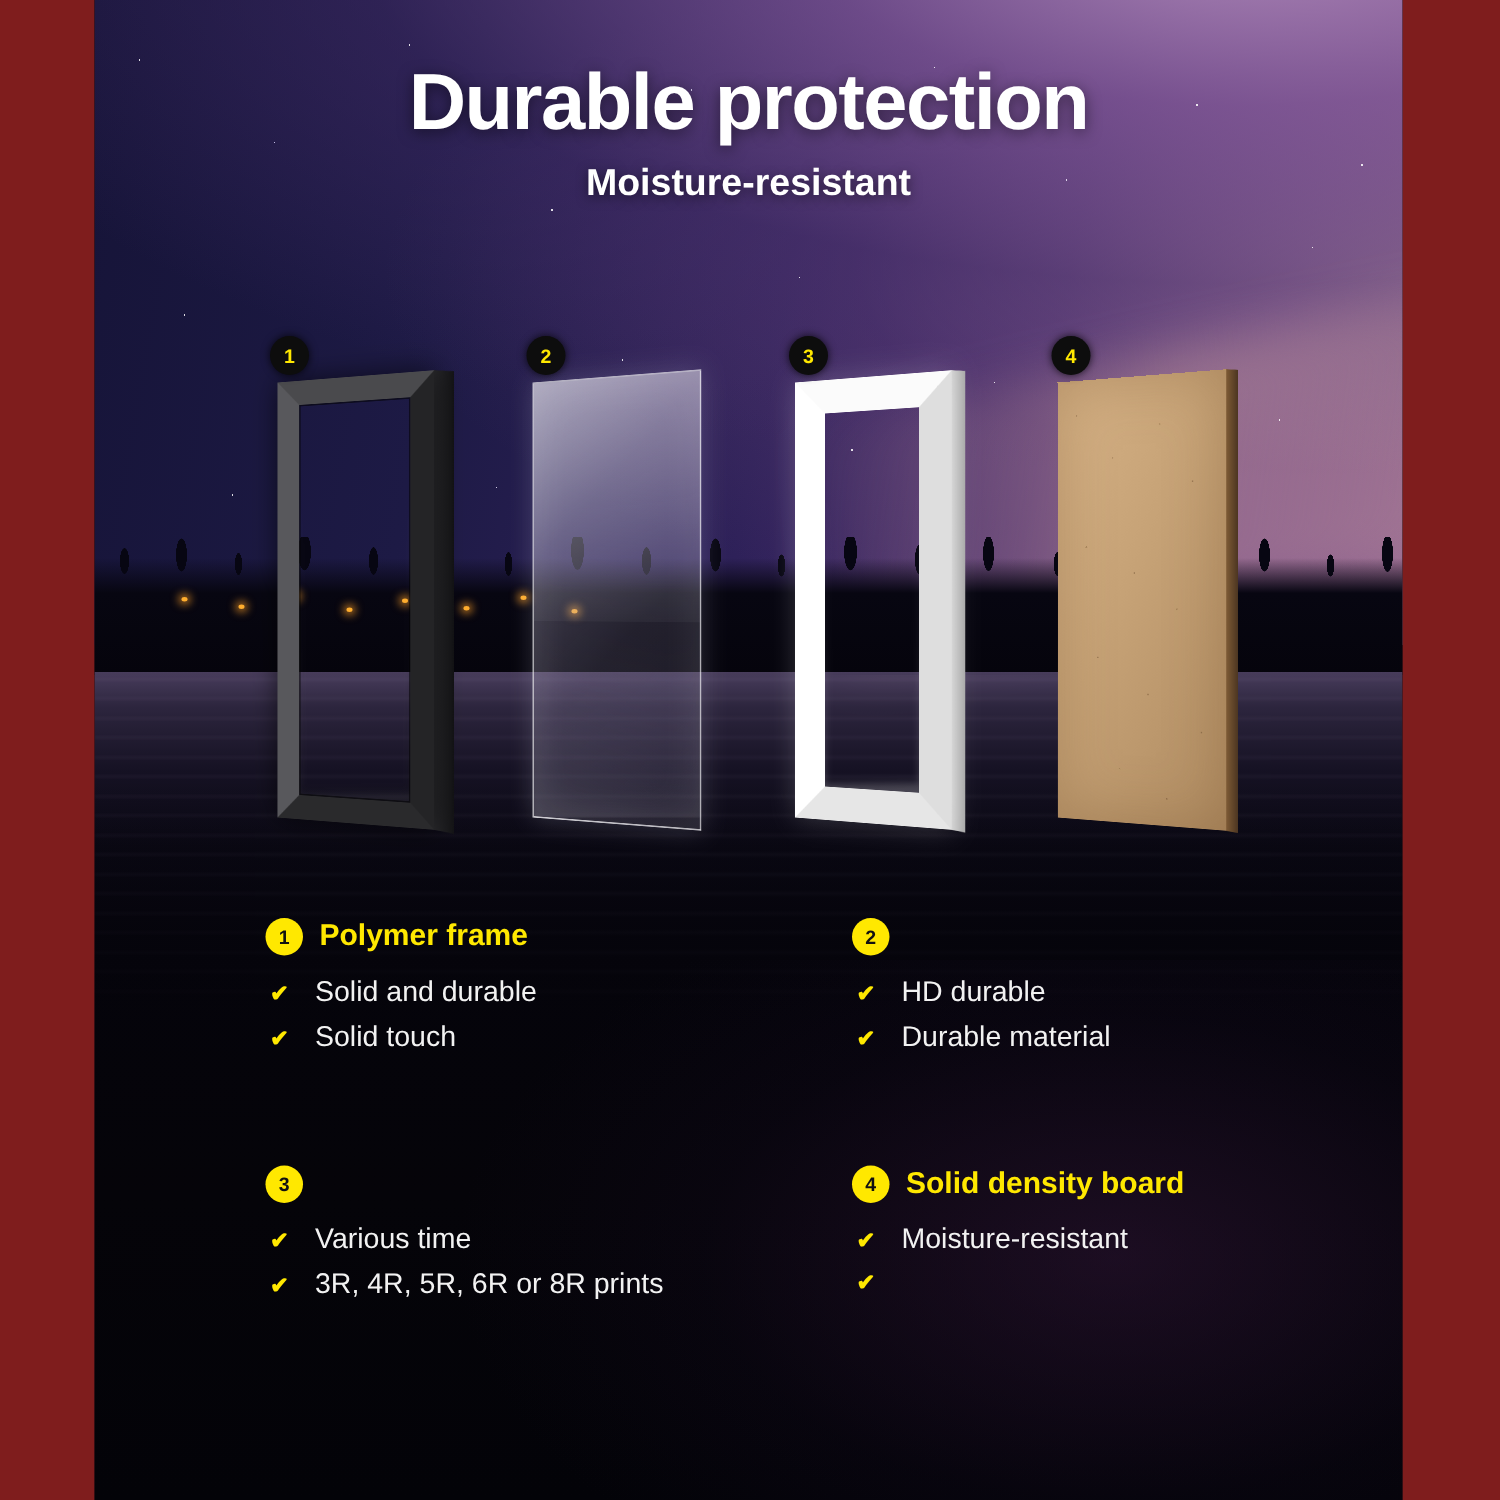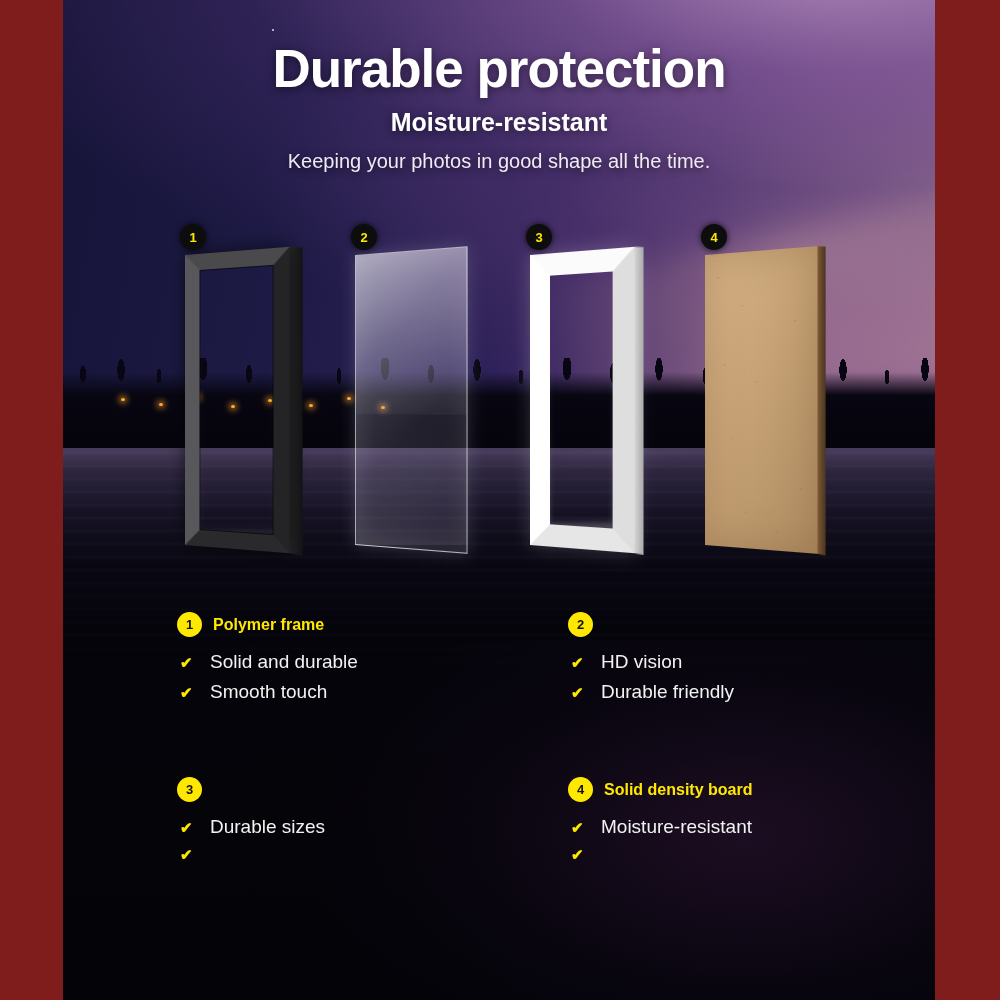--- a/index.html
+++ b/index.html
@@ -236,21 +236,21 @@
   
   .features{position:absolute;left:63px;top:612px;width:872px;height:320px;}
   .fblock{position:absolute;width:400px;}
   .fhead{display:flex;align-items:center;gap:11px;margin-bottom:14px;}
   .badge-btm{
     width:25px;height:25px;border-radius:50%;flex:0 0 25px;
     background:#ffe800;color:#111;
     font-size:13px;font-weight:bold;
     display:flex;align-items:center;justify-content:center;
   }
-  .fhead-title{color:#ffe800;font-size:16px;font-weight:bold;}
+  .fhead-title{color:#ffe800;font-size:20px;font-weight:bold;}
   .fitem{display:flex;align-items:baseline;gap:12px;margin:0 0 8px 3px;}
   .check{color:#ffe800;font-size:15px;font-weight:bold;width:18px;flex:0 0 18px;}
   .fitem-label{color:#f2f2f2;font-size:19px;}
 </style>
 </head>
 <body>
 
 <div class="page">
 
   <div class="scene">
@@ -268,21 +268,20 @@
       <span style="left:284px;top:3px"></span>
       <span style="left:318px;top:12px"></span>
     </div>
     <div class="water"></div>
     <div class="water-bands"></div>
     <div class="fadeblack"></div>
     <div class="bottom-glow"></div>
 
     <div class="title">Durable protection</div>
     <div class="subtitle">Moisture-resistant</div>
-    <div class="tagline">Keeping your photos in good shape all the time.</div>
 
     <div class="layers">
 
       <div class="reflection" style="left:122px;top:545px;width:110px;height:290px;">
         <div class="frame-border"></div>
       </div>
       <div class="reflection" style="left:292px;top:545px;width:118px;height:290px;">
         <div class="glass-body"></div>
       </div>
       <div class="reflection" style="left:467px;top:545px;width:110px;height:290px;">
@@ -334,48 +333,49 @@
       <div class="fhead">
         <div class="badge-btm">1</div>
         <div class="fhead-title">Polymer frame</div>
       </div>
       <div class="fitem">
         <span class="check">✔</span>
         <span class="fitem-label">Solid and durable</span>
       </div>
       <div class="fitem">
         <span class="check">✔</span>
-        <span class="fitem-label">Smooth touch</span>
+        <span class="fitem-label">Solid touch</span>
       </div>
     </div>
 
     <div class="fblock" style="left:505px;top:0;">
       <div class="fhead">
         <div class="badge-btm">2</div>
       </div>
       <div class="fitem">
         <span class="check">✔</span>
-        <span class="fitem-label">HD vision</span>
-      </div>
-      <div class="fitem">
-        <span class="check">✔</span>
-        <span class="fitem-label">Durable friendly</span>
+        <span class="fitem-label">HD durable</span>
+      </div>
+      <div class="fitem">
+        <span class="check">✔</span>
+        <span class="fitem-label">Durable material</span>
       </div>
     </div>
 
     <div class="fblock" style="left:114px;top:165px;">
       <div class="fhead">
         <div class="badge-btm">3</div>
       </div>
       <div class="fitem">
         <span class="check">✔</span>
-        <span class="fitem-label">Durable sizes</span>
-      </div>
-      <div class="fitem">
-        <span class="check">✔</span>
+        <span class="fitem-label">Various time</span>
+      </div>
+      <div class="fitem">
+        <span class="check">✔</span>
+        <span class="fitem-label">3R, 4R, 5R, 6R or 8R prints</span>
       </div>
     </div>
 
     <div class="fblock" style="left:505px;top:165px;">
       <div class="fhead">
         <div class="badge-btm">4</div>
         <div class="fhead-title">Solid density board</div>
       </div>
       <div class="fitem">
         <span class="check">✔</span>

